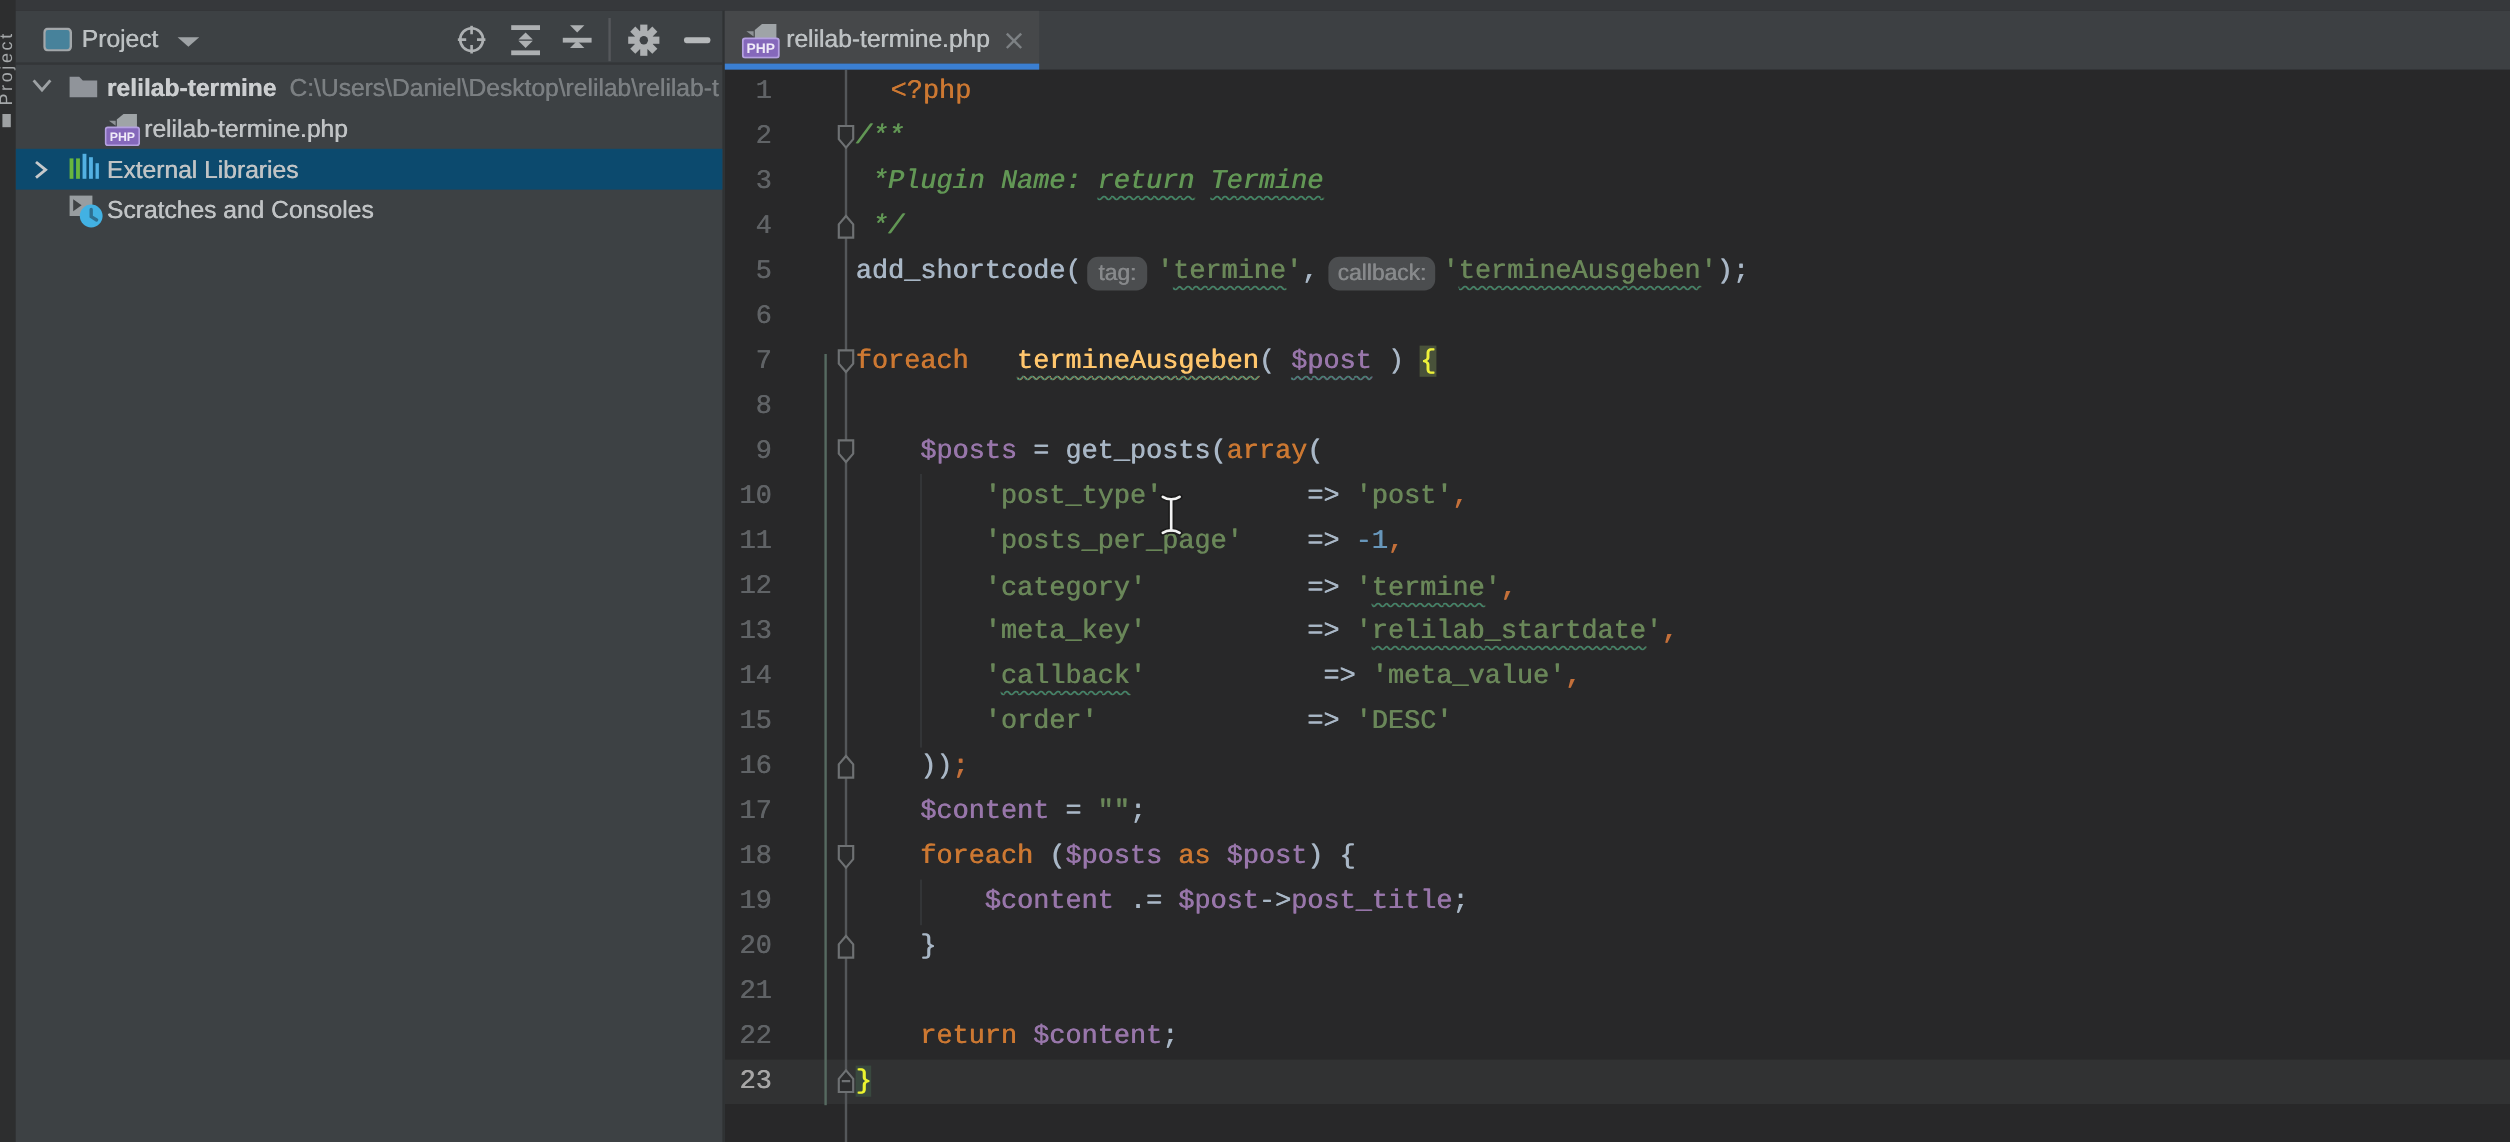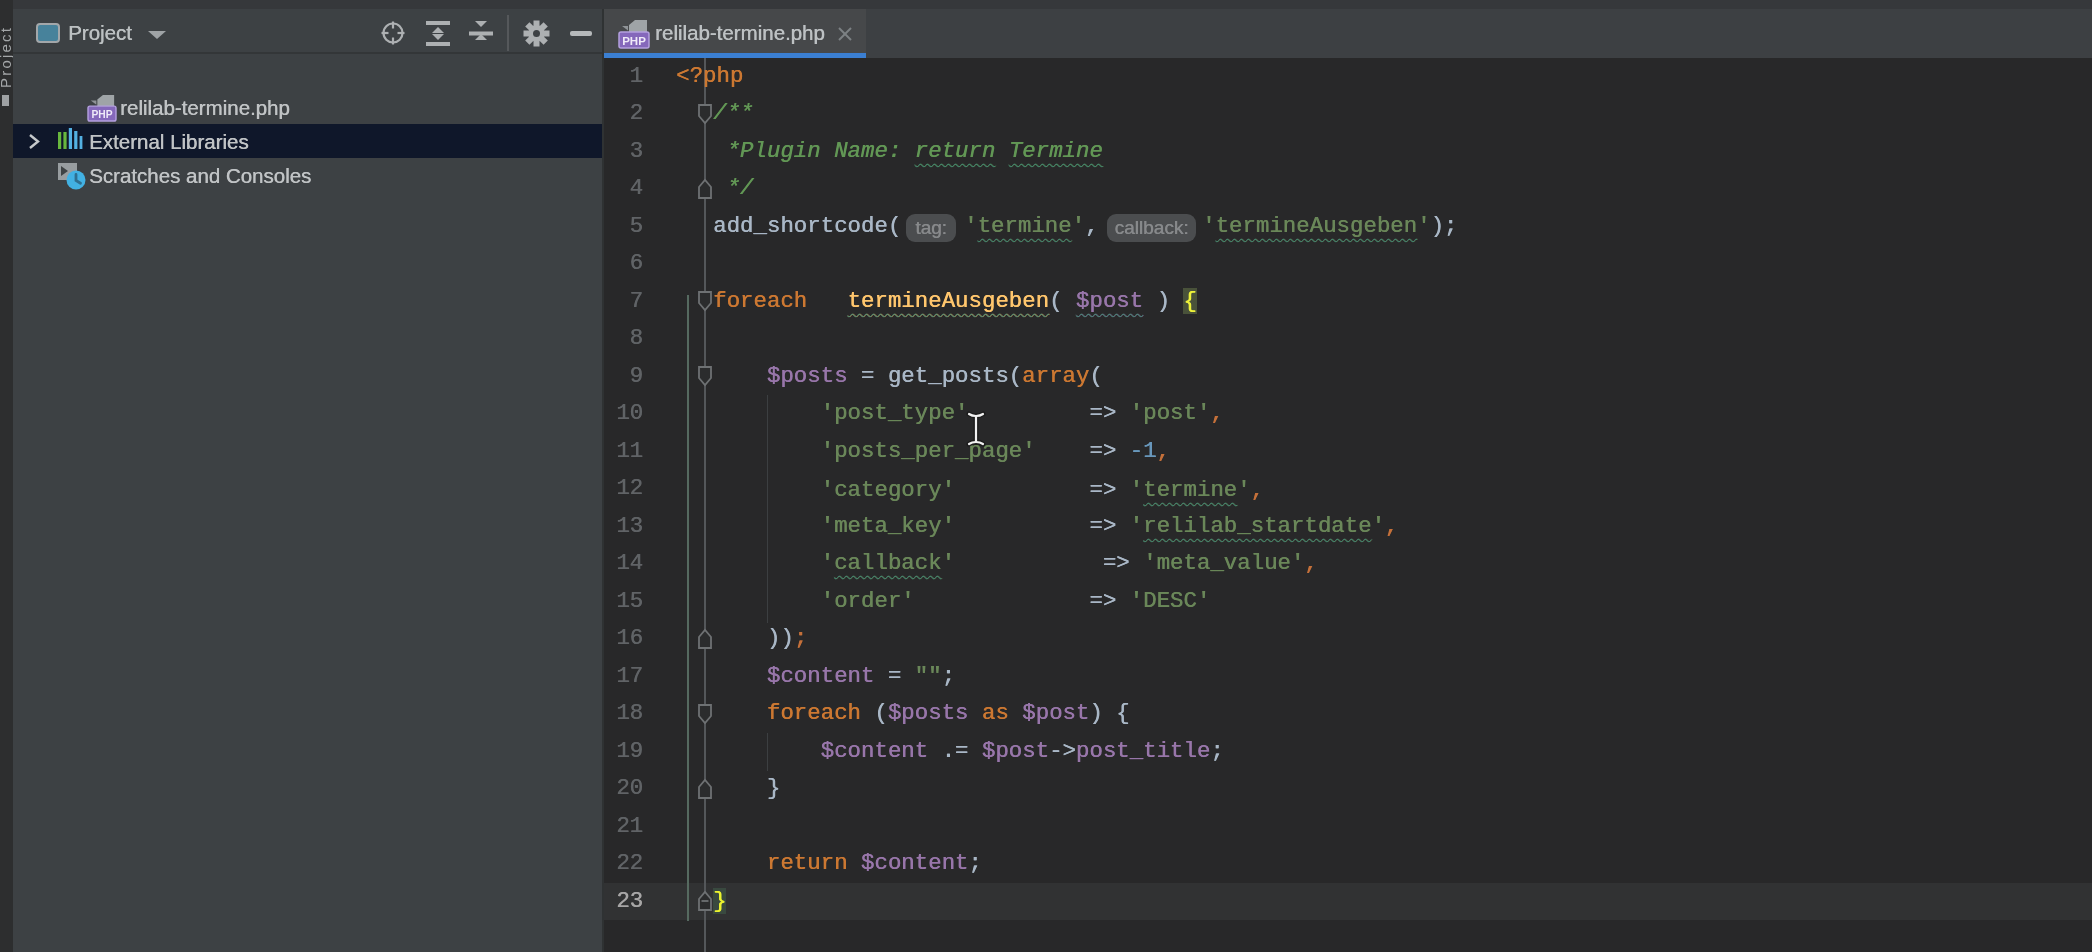--- a/index.html
+++ b/index.html
@@ -10,21 +10,21 @@
 
 #stripe{position:absolute;left:0;top:0;width:13px;height:952px;background:#2d2e2f}
 #vlabel{position:absolute;left:-3px;top:88px;transform:rotate(-90deg);transform-origin:0 0;
   font-size:15px;color:#a4a7a9;letter-spacing:2.2px;white-space:nowrap}
 #vsq{position:absolute;left:2px;top:95px;width:7px;height:11px;background:#9ea1a3}
 
 #panel{position:absolute;left:13px;top:9px;width:591px;height:943px;background:#3d4144;overflow:hidden;border-right:2px solid #2f3233}
 #phead{position:absolute;left:0;top:0;width:591px;height:45px;border-bottom:2px solid #333638}
 #ptitle{position:absolute;left:55px;top:12px;font-size:20.5px;color:#bcc0c2;text-shadow:.4px 0 0 currentColor}
 .trow{position:absolute;left:0;width:591px;height:34px}
-.tsel{background:#0f172a}
+.tsel{background:#0c4a6e}
 .tlabel{position:absolute;font-size:20.5px;color:#c0c3c5;white-space:nowrap;text-shadow:.4px 0 0 currentColor}
 .tbold{font-weight:bold;color:#ccced0}
 .tpath{color:#7b7f82}
 
 #tabbar{position:absolute;left:604px;top:9px;width:1488px;height:49px;background:#3d4043}
 #tab{position:absolute;left:0;top:0;width:262px;height:44px;background:#46484a}
 #tabblue{position:absolute;left:0;top:44px;width:262px;height:5px;background:#3b7fd2}
 #tabtext{position:absolute;left:51px;top:12px;font-size:20.5px;color:#bdc1c3;white-space:nowrap;text-shadow:.4px 0 0 currentColor}
 
 #curline{position:absolute;left:604px;top:882.5px;width:1488px;height:37.5px;background:#313233}
@@ -99,21 +99,21 @@
 <svg class="fm" style="top:702.75px" width="16" height="22" viewBox="0 0 16 22">
     <polygon points="2,2 14,2 14,13 8,20 2,13" fill="#2b2c2d" stroke="#6e7173" stroke-width="1.8"></polygon>
   </svg>
 <svg class="fm" style="top:777.75px" width="16" height="22" viewBox="0 0 16 22">
     <polygon points="2,20 14,20 14,9 8,2 2,9" fill="#2b2c2d" stroke="#6e7173" stroke-width="1.8"></polygon>
   </svg>
 <svg class="fm" style="top:890.25px" width="16" height="22" viewBox="0 0 16 22">
     <polygon points="2,20 14,20 14,9 8,2 2,9" fill="#2b2c2d" stroke="#6e7173" stroke-width="1.8"></polygon>
     <line x1="4.5" y1="11" x2="11.5" y2="11" stroke="#6e7173" stroke-width="1.8"></line>
   </svg>
-<div class="cl" style="top:57.5px;left:676px"><span class="k">&lt;?php</span></div>
+<div class="cl" style="top:57.5px;left:742px"><span class="k">&lt;?php</span></div>
 <div class="cl" style="top:95.0px;left:713px"><span class="c">/**</span></div>
 <div class="cl" style="top:132.5px;left:713px"><span class="c"> *Plugin Name: <span class="w">return</span> <span class="w">Termine</span></span></div>
 <div class="cl" style="top:170.0px;left:713px"><span class="c"> */</span></div>
 <div class="cl" style="top:207.5px;left:0"><span class="abs" style="left:713px">add_shortcode(</span><span class="pill" style="left:906px;width:50px">tag:</span><span class="abs" style="left:964px"><span class="s">'<span class="w">termine</span>'</span>,</span><span class="pill" style="left:1107px;width:89px">callback:</span><span class="abs" style="left:1202px"><span class="s">'<span class="w">termineAusgeben</span>'</span>);</span></div>
 <div class="cl" style="top:245.0px;left:713px"></div>
 <div class="cl" style="top:282.5px;left:713px"><span class="k">foreach</span>   <span class="y"><span class="w">termineAusgeben</span></span>( <span class="v"><span class="w">$post</span></span> ) <span class="b1">{</span></div>
 <div class="cl" style="top:320.0px;left:713px"></div>
 <div class="cl" style="top:357.5px;left:713px">    <span class="v">$posts</span> = get_posts(<span class="k">array</span>(</div>
 <div class="cl" style="top:395.0px;left:713px">        <span class="s">'post_type'</span>         =&gt; <span class="s">'post'</span><span class="m">,</span></div>
 <div class="cl" style="top:432.5px;left:713px">        <span class="s">'posts_per_page'</span>    =&gt; <span class="n">-1</span><span class="m">,</span></div>
@@ -178,20 +178,30 @@
             <rect x="-13" y="-3" width="8" height="6"></rect>
               <rect x="5" y="-3" width="8" height="6"></rect>
           </g>
           <circle r="8.2"></circle>
             <circle r="3.5" fill="#3d4144"></circle>
         </g>
       </g>
     </svg>
     <div class="abs" style="left:557px;top:22px;width:22px;height:4.5px;background:#b6b9bb;border-radius:2px"></div>
   </div>
+  <div class="trow" style="top:47px">
+    <svg class="abs" style="left:13px;top:8px" width="18" height="14" viewBox="0 0 18 14" fill="none" stroke="#9da1a4" stroke-width="2.4">
+      <polyline points="2,3 9,11 16,3"></polyline>
+    </svg>
+    <svg class="abs" style="left:44px;top:5px" width="25" height="21" viewBox="0 0 25 21">
+      <path d="M1,3 h8 l3,3 h12 v14 h-23 z" fill="#90949a"></path>
+    </svg>
+    <div class="tlabel tbold" style="left:76px;top:6px">relilab-termine</div>
+    <div class="tlabel tpath" style="left:228px;top:6px">C:\Users\Daniel\Desktop\relilab\relilab-t</div>
+  </div>
   <div class="trow" style="top:81px">
     <svg class="abs" style="left:74px;top:4px" width="30" height="28" viewBox="0 0 32 30">
       <polygon points="4,7 10,11.5 10,7" fill="#8f9397"></polygon>
       <polygon points="17,1 29,1 29,13 11,13 11,6" fill="#9fa4a7"></polygon>
       <rect x="1" y="13" width="30" height="16" rx="2" fill="#8568bb" stroke="#b4a0e0" stroke-width="1.5"></rect>
       <text x="16" y="25.5" font-family="Liberation Sans" font-size="11" font-weight="bold" fill="#efeaf8" text-anchor="middle">PHP</text>
     </svg>
     <div class="tlabel" style="left:107px;top:6px">relilab-termine.php</div>
   </div>
   <div class="trow tsel" style="top:115px">

